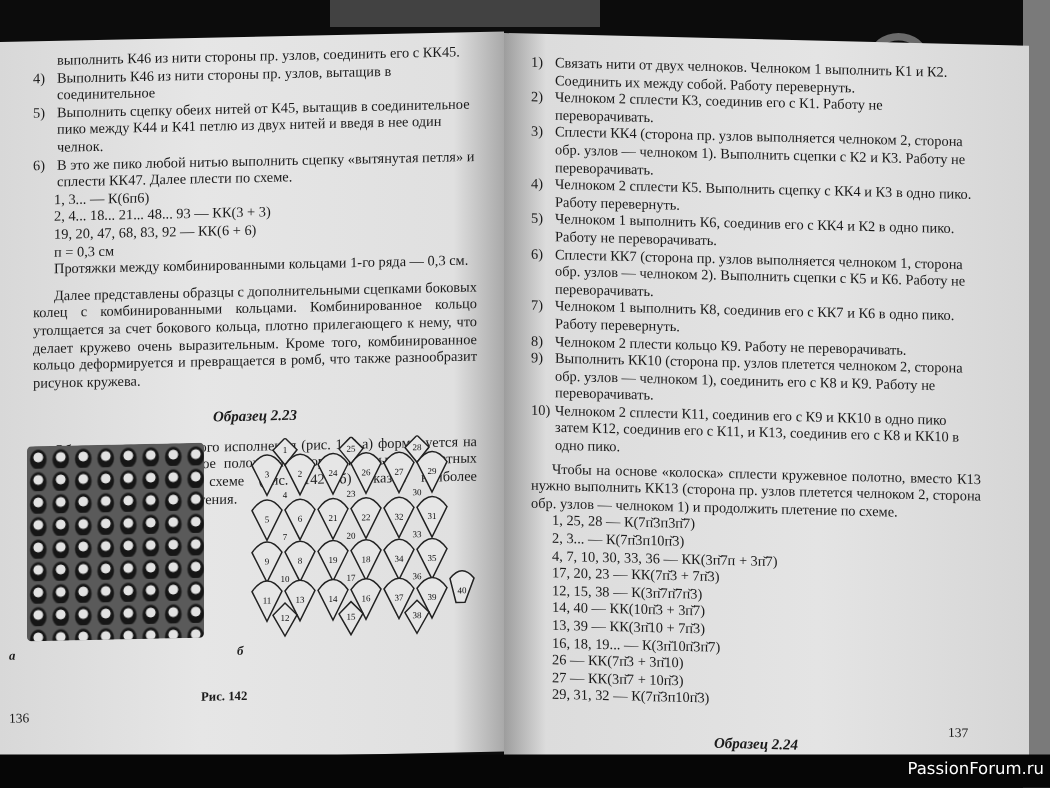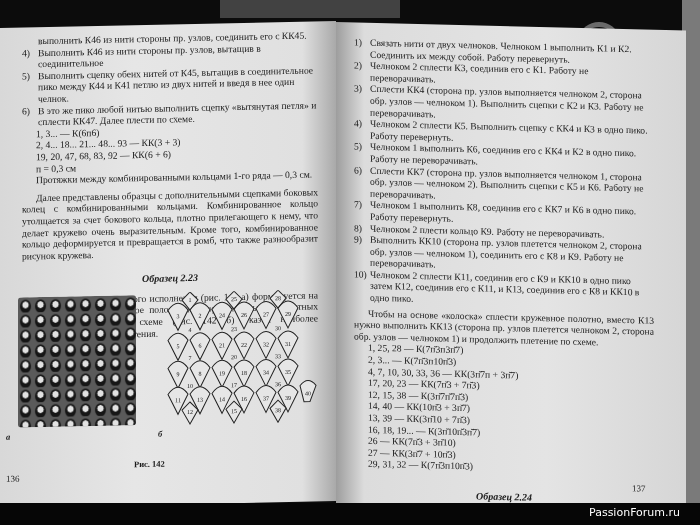--- a/index.html
+++ b/index.html
@@ -18,21 +18,21 @@
   .formula{padding-left:14px;}
   .page-num{position:absolute;font-size:9px;}
   .figure{position:absolute;}
   .fig-caption{position:absolute;font-size:8.5px;font-weight:bold;}
   .lace{position:absolute;left:18px;top:270px;width:118px;height:130px;
     background:
       radial-gradient(circle at 50% 50%,#e2e2e2 3px,transparent 3.5px) 0 0/15px 15px,
       radial-gradient(ellipse at 50% 60%,#161616 5px,transparent 6px) 0 0/15px 15px,
       #5a5a5a;
     border-radius:3px;}
-  .watermark{position:absolute;right:20px;bottom:6px;color:#fff;font-family:"DejaVu Sans",sans-serif;font-size:11px;}
+  .watermark{position:absolute;right:4px;bottom:6px;color:#fff;font-family:"DejaVu Sans",sans-serif;font-size:11px;}
   .bottom-band{position:absolute;left:0;bottom:0;width:700px;height:22px;background:#060606;}
 </style>
 </head>
 <body>
 
 <div class="bg-texture"></div>
 <div class="bg-ring"></div>
 <div class="bg-right"></div>
 
 <div class="page left">

